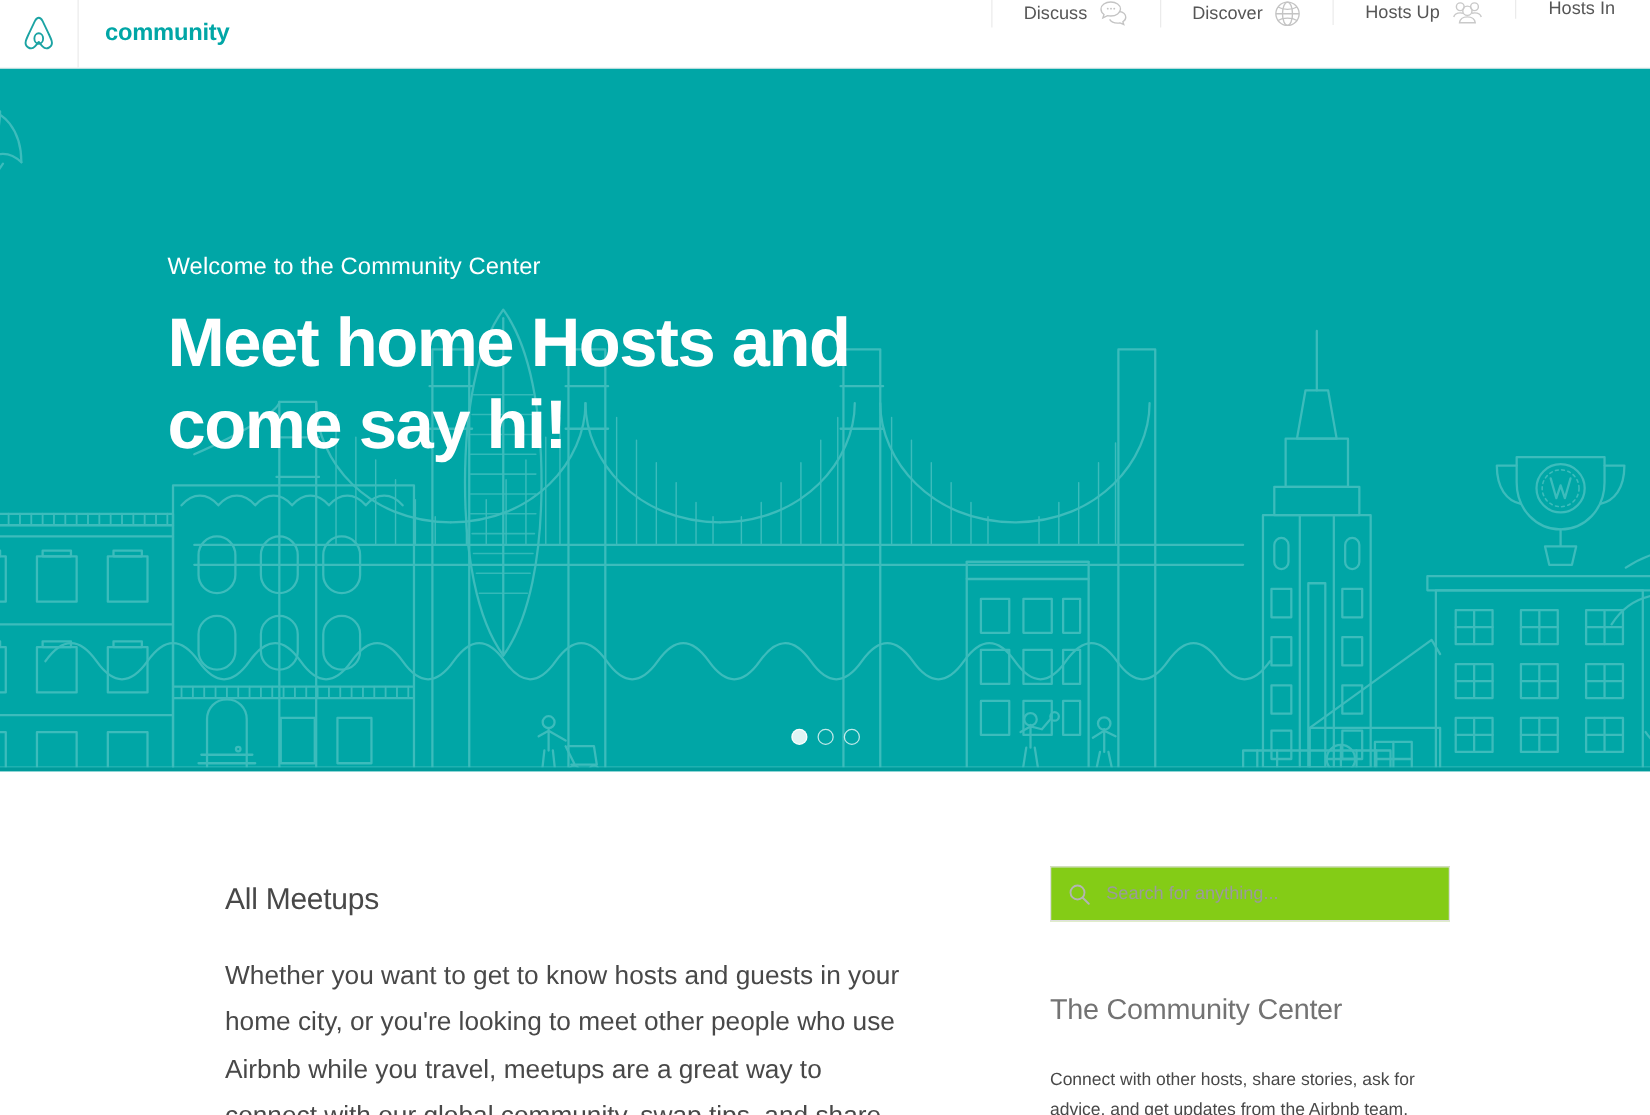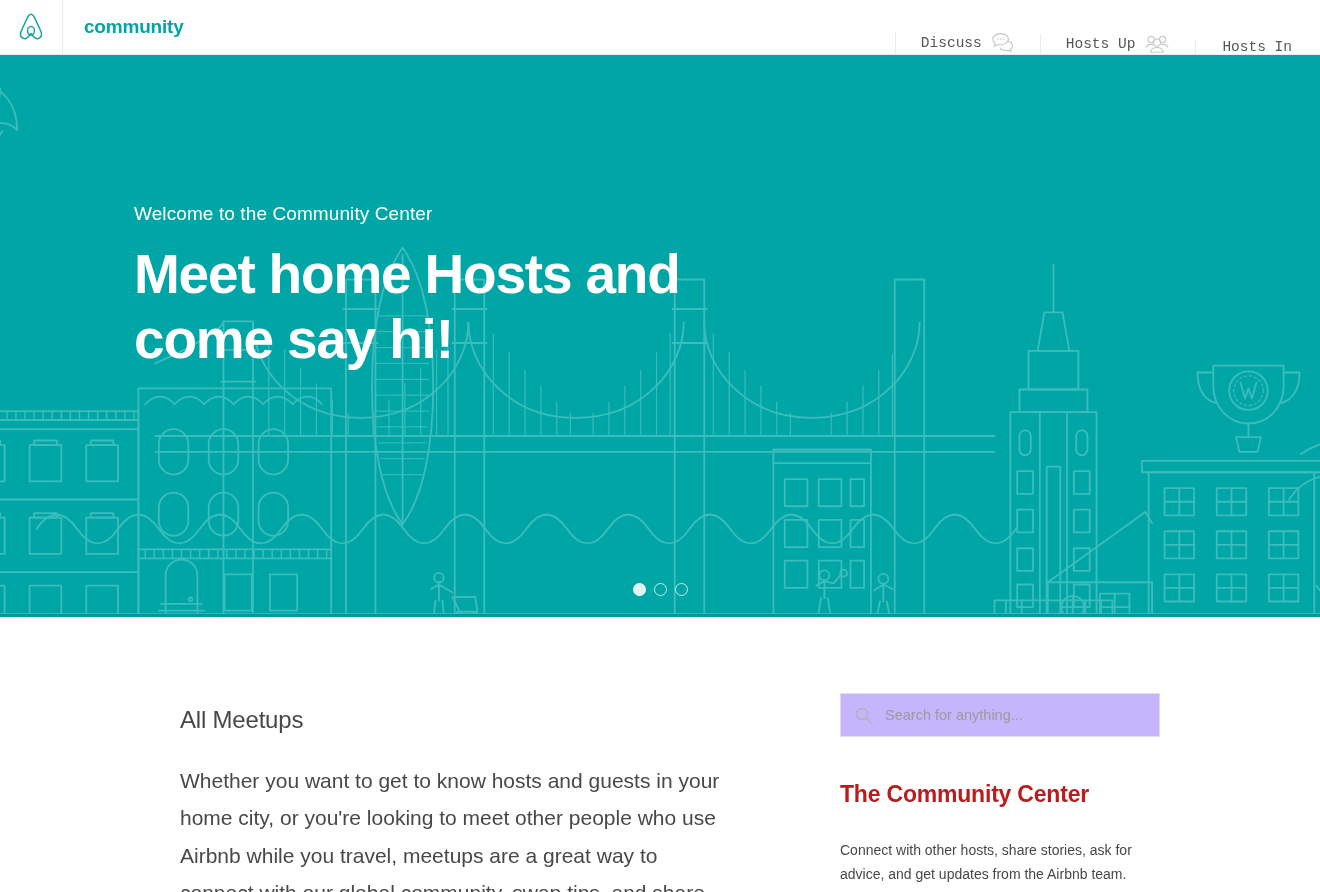--- a/index.html
+++ b/index.html
@@ -22,21 +22,21 @@
     border-right:1px solid #ebebeb; flex:none;
   }
   .logo-cell svg { display:block; }
   .brand {
     display:flex; align-items:center; padding-left:21px;
     font-size:19px; font-weight:bold; color:#00a6a6;
     letter-spacing:-0.2px; flex:none;
   }
   .nav-spacer { flex:1 1 auto; }
   .nav {
-    display:flex; align-items:flex-end; flex:none;font-family:Liberation Mono, monospace;
+    display:flex; align-items:flex-start; flex:none;
   }
   .nav-item {
     display:flex; align-items:center; justify-content:center;
     gap:9px; padding:0 25px;
     border-left:1px solid #ebebeb;
     font-size:14.5px; color:#565656; cursor:pointer;
     white-space:nowrap;
   }
   .nav-item .label { line-height:1; }
   .nav-icon { display:flex; align-items:center; }
@@ -90,33 +90,33 @@
 
   .map-wrap {
     margin-top:30px; width:560px; height:150px;
     position:relative; overflow:hidden; background:#a5cdf0;
     cursor:pointer;
   }
   .map-wrap svg { display:block; }
 
   .search-box {
     display:flex; align-items:center; gap:11px;
-    height:44px; border:1px solid #dfdfdf; background:#c4b5fd;
+    height:44px; border:1px solid #dfdfdf; background:#84cc16;
     padding:0 14px; cursor:text;
   }
   .search-box svg { display:block; flex:none; }
   .search-input {
     border:0; outline:0; font-size:14.5px; color:#484848;
     font-family:inherit; width:100%; background:transparent;
   }
   .search-input::placeholder { color:#9b9b9b; }
 
   .side-title {
-    font-size:23px; color:#b91c1c; font-weight:bold;
-    margin:44px 0 0 0; letter-spacing:-0.2px;
+    font-size:23px; color:#737373; font-weight:normal;
+    margin:57px 0 0 0; letter-spacing:-0.2px;
   }
   .side-body {
     font-size:14px; line-height:1.72; color:#484848;
     margin:30px 0 0 0;
   }
 </style>
 </head>
 <body>
 
 <div class="header">
@@ -142,20 +142,32 @@
         <svg width="24" height="22" viewBox="0 0 24 22" fill="none" stroke="#c4c4c4" stroke-width="1.1">
           <path d="M9.6 1.6c4.3 0 7.8 2.5 7.8 5.6 0 3.1-3.5 5.6-7.8 5.6-.9 0-1.8-.1-2.6-.3L3.3 14.3l.9-2.7C2.6 10.5 1.8 9.1 1.8 7.2c0-3.1 3.5-5.6 7.8-5.6z"></path>
           <path d="M16.2 9.1c3.1.5 5.4 2.4 5.4 4.7 0 1.5-.9 2.8-2.3 3.6l.7 2.2-3-1.3c-.6.1-1.2.2-1.9.2-2.9 0-5.4-1.2-6.4-3"></path>
           <circle cx="7.2" cy="6.9" r=".75" fill="#c4c4c4" stroke="none"></circle>
           <circle cx="9.8" cy="6.9" r=".75" fill="#c4c4c4" stroke="none"></circle>
           <circle cx="12.4" cy="6.9" r=".75" fill="#c4c4c4" stroke="none"></circle>
         </svg>
       </span>
     </div>
 
+    <div class="nav-item">
+      <span class="label">Discover</span>
+      <span class="nav-icon">
+        <svg width="22" height="22" viewBox="0 0 22 22" fill="none" stroke="#c4c4c4" stroke-width="1.1">
+          <circle cx="11" cy="11" r="9.3"></circle>
+          <ellipse cx="11" cy="11" rx="4" ry="9.3"></ellipse>
+          <line x1="1.7" y1="11" x2="20.3" y2="11"></line>
+          <path d="M3.4 5.6c2 1.2 4.7 1.9 7.6 1.9s5.6-.7 7.6-1.9"></path>
+          <path d="M3.4 16.4c2-1.2 4.7-1.9 7.6-1.9s5.6.7 7.6 1.9"></path>
+        </svg>
+      </span>
+    </div>
 
     <div class="nav-item">
       <span class="label">Hosts Up</span>
       <span class="nav-icon">
         <svg width="26" height="20" viewBox="0 0 26 20" fill="none" stroke="#c9c9c9" stroke-width="1.15">
           <circle cx="7.2" cy="5.4" r="3.1"></circle>
           <circle cx="18.6" cy="5.4" r="3.1"></circle>
           <circle cx="12.9" cy="8.6" r="3.7"></circle>
           <path d="M2 13.6c.5-2.1 2.5-3.3 5.2-3.3 .8 0 1.5.1 2.2.3"></path>
           <path d="M24 13.6c-.5-2.1-2.5-3.3-5.2-3.3-.8 0-1.5.1-2.2.3"></path>

